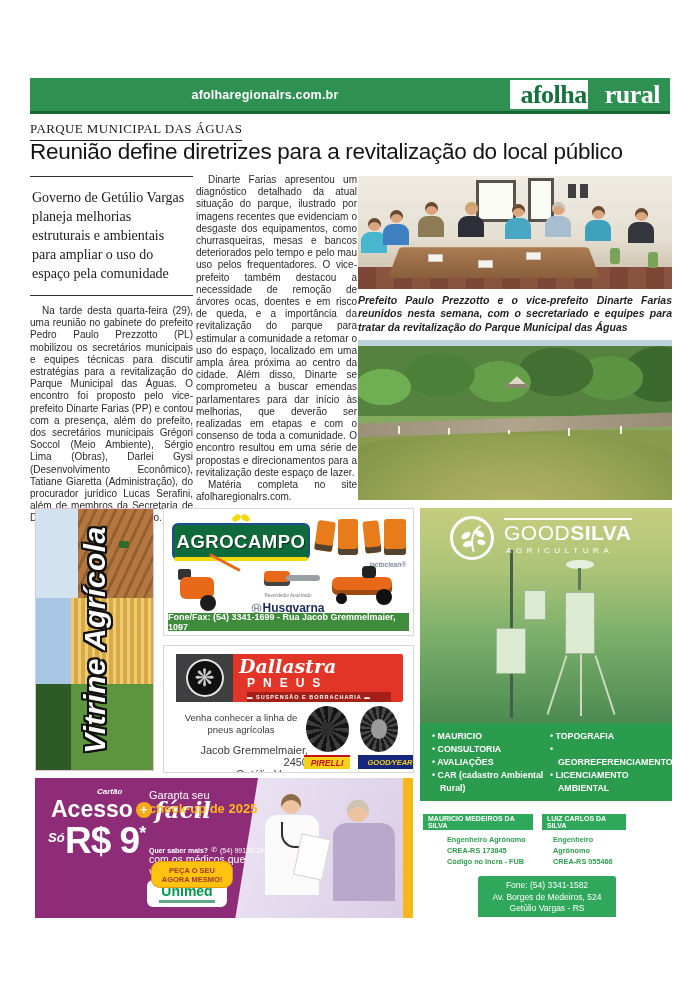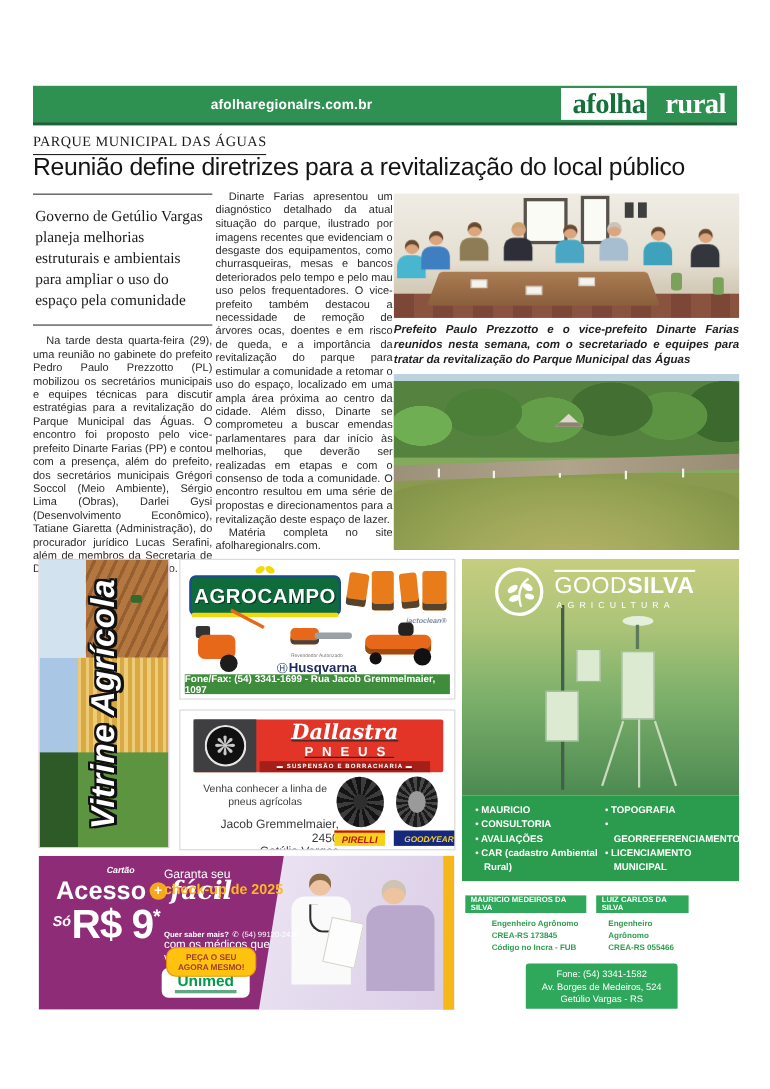--- a/index.html
+++ b/index.html
@@ -124,21 +124,21 @@
   .ag-footer{position:absolute;left:4px;right:4px;bottom:4px;height:18px;background:#3f8c3c;color:#fff;
              font-weight:bold;font-size:9px;display:flex;align-items:center;justify-content:center;}
 
   
   .dallastra{left:163px;top:645px;width:251px;height:128px;}
   .dal-band{position:absolute;left:12px;top:8px;width:227px;height:48px;background:#e23527;border-radius:2px;}
   .dal-dark{position:absolute;left:0;top:0;width:57px;height:48px;background:#3f3f41;display:flex;
             align-items:center;justify-content:center;}
   .dal-wheel{width:38px;height:38px;border-radius:50%;background:#101010;color:#c9c9c9;display:flex;align-items:center;
              justify-content:center;font-size:24px;box-shadow:inset 0 0 0 2px #e6e6e6;}
-  .dal-titles{position:absolute;left:52px;top:2px;right:4px;text-align:center;text-decoration:underline;}
+  .dal-titles{position:absolute;left:63px;top:2px;right:4px;}
   .dal-name{display:block;font-family:"DejaVu Serif",serif;font-style:italic;font-weight:bold;font-size:19px;
             line-height:21px;color:#fff;}
   .dal-pneus{display:block;font-weight:800;font-size:12px;letter-spacing:8px;padding-left:8px;color:#fff;line-height:12px;}
   .dal-sub{display:block;margin:3px 8px 0 8px;background:#a31f18;color:#fff;font-size:5.5px;font-weight:700;
            letter-spacing:1px;padding:2px 0;}
   .dal-sub::before{content:"▬ ";} .dal-sub::after{content:" ▬";}
   .dal-pitch{position:absolute;left:14px;top:66px;width:126px;text-align:center;font-size:9.5px;line-height:12px;color:#3a3a3a;}
   .dal-addr{position:absolute;left:10px;top:98px;width:134px;text-align:right;font-size:11px;line-height:12px;color:#3a3a3a;}
   .tline{display:block;}
   .tire{position:absolute;border-radius:50%;}
@@ -452,21 +452,21 @@
     <div class="ps-band" data-name="services-band"></div>
     <div class="ps-colL" data-name="services-left">
       <div class="ps-item" data-name="service-item">MAURICIO</div>
       <div class="ps-item" data-name="service-item">CONSULTORIA</div>
       <div class="ps-item" data-name="service-item">AVALIAÇÕES</div>
       <div class="ps-item" data-name="service-item">CAR (cadastro Ambiental Rural)</div>
     </div>
     <div class="ps-colR" data-name="services-right">
       <div class="ps-item" data-name="service-item">TOPOGRAFIA</div>
       <div class="ps-item" data-name="service-item">GEORREFERENCIAMENTO</div>
-      <div class="ps-item" data-name="service-item">LICENCIAMENTO MUNICIPAL</div>
+      <div class="ps-item" data-name="service-item">LICENCIAMENTO AMBIENTAL</div>
     </div>
     <div class="ps-leafy" data-name="leaves-photo"></div>
     <div class="ps-bar ps-bar1" data-name="agronomist-name-bar">MAURICIO MEDEIROS DA SILVA</div>
     <div class="ps-bar ps-bar2" data-name="agronomist-name-bar">LUIZ CARLOS DA SILVA</div>
     <div class="ps-white ps-white1" data-name="agronomist-credentials">
       <div data-name="credential-line">Engenheiro Agrônomo</div>
       <div data-name="credential-line">CREA-RS 173845</div>
       <div data-name="credential-line">Código no Incra - FUB</div>
     </div>
     <div class="ps-white ps-white2" data-name="agronomist-credentials">

